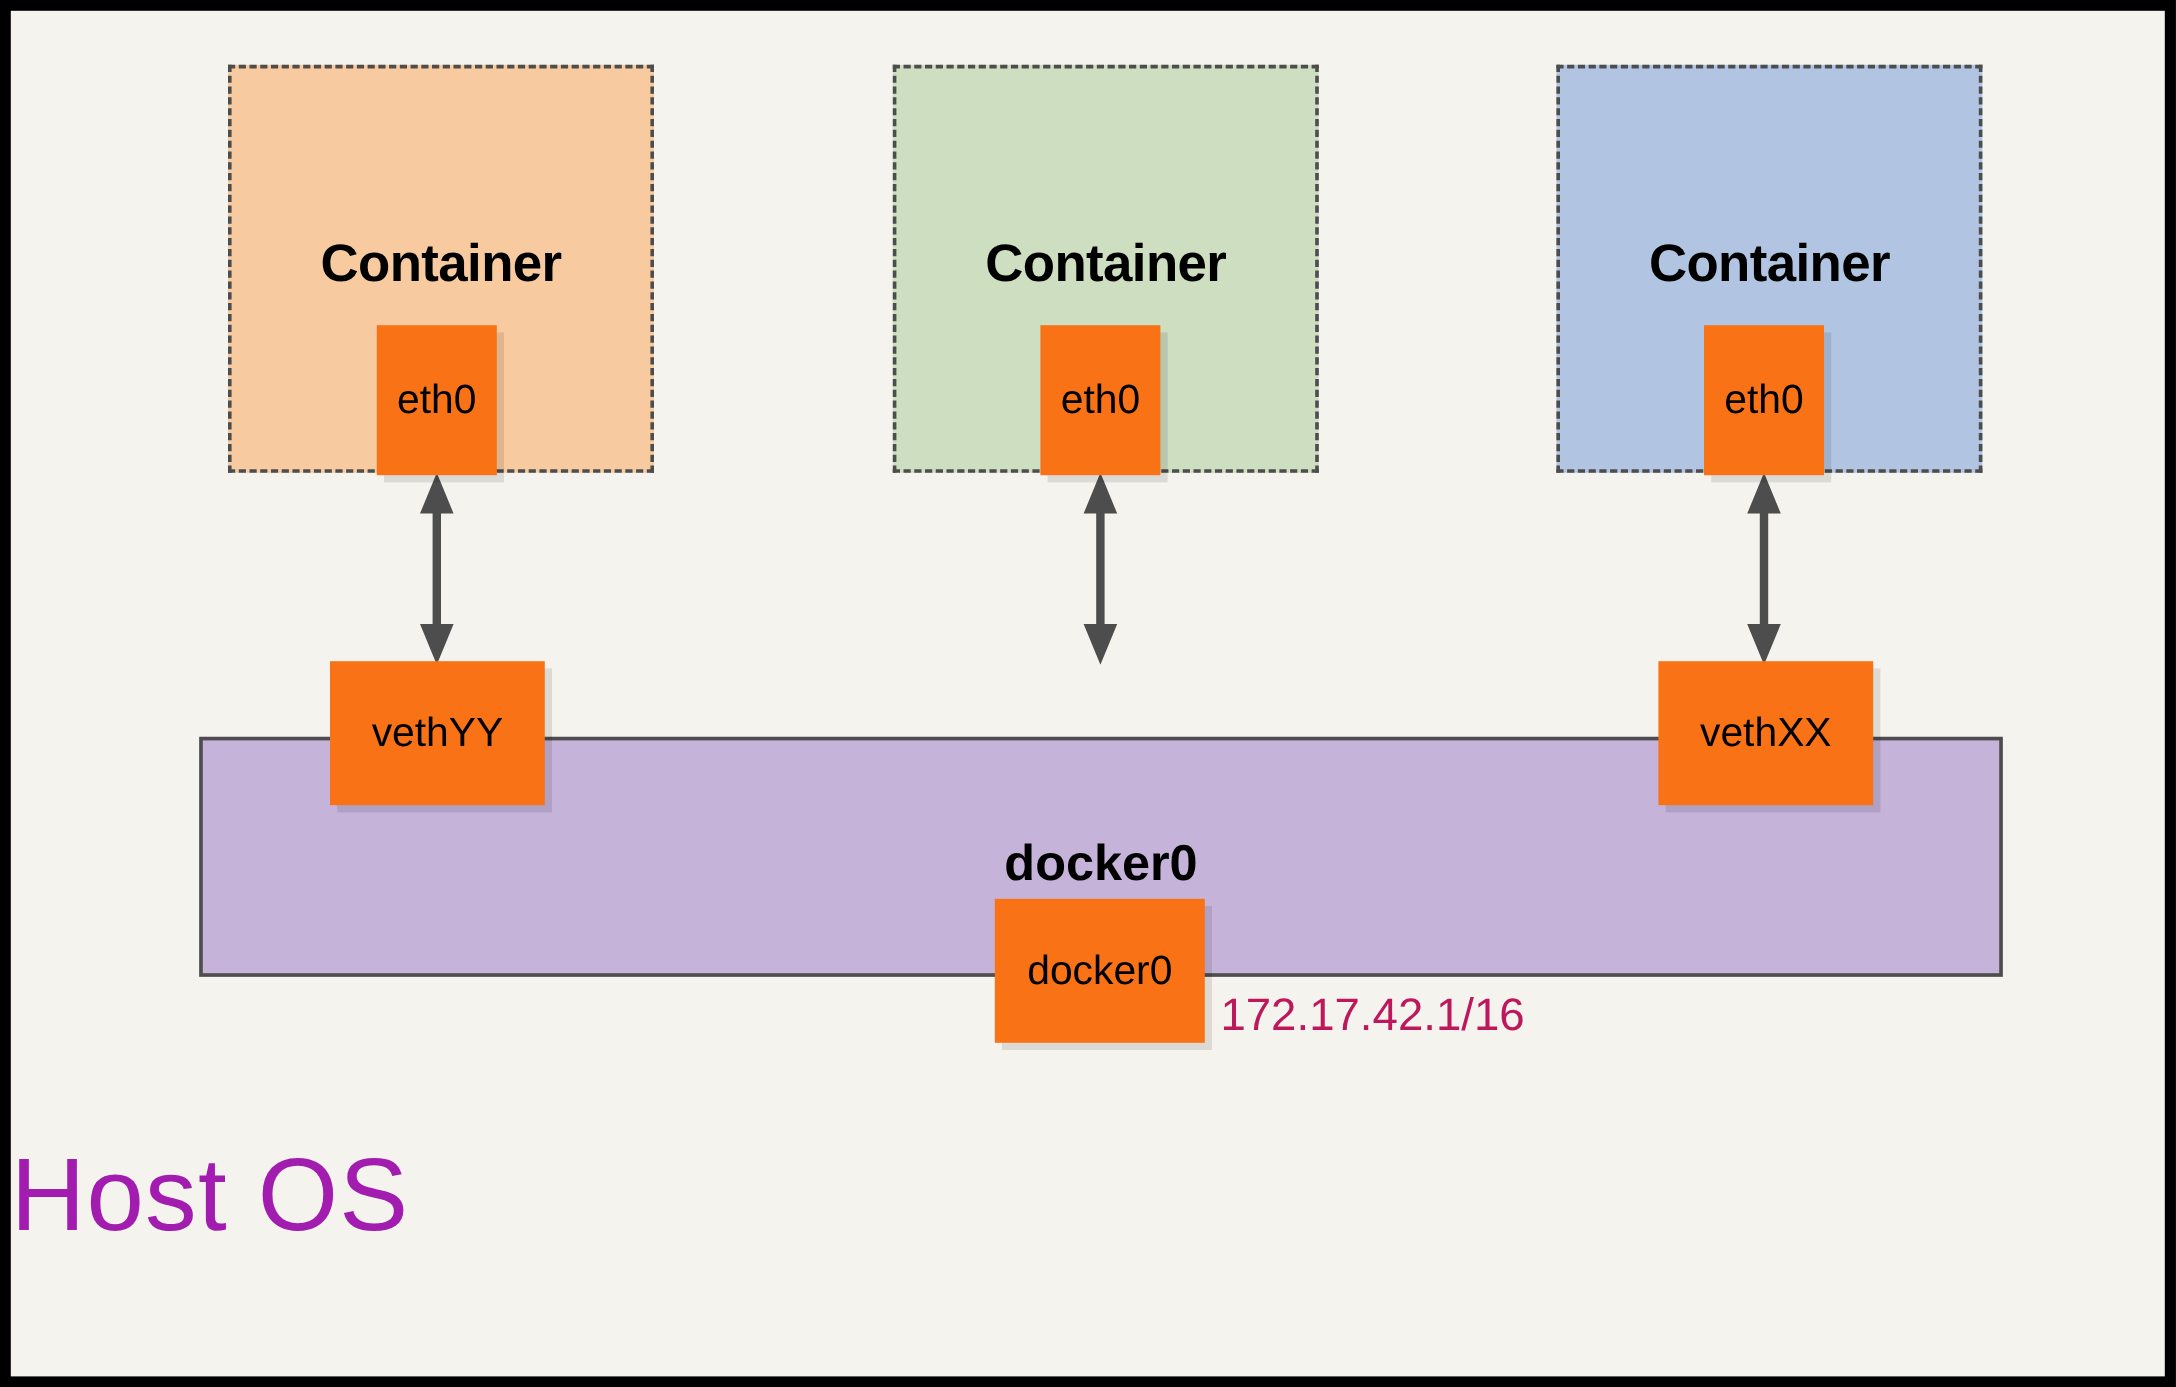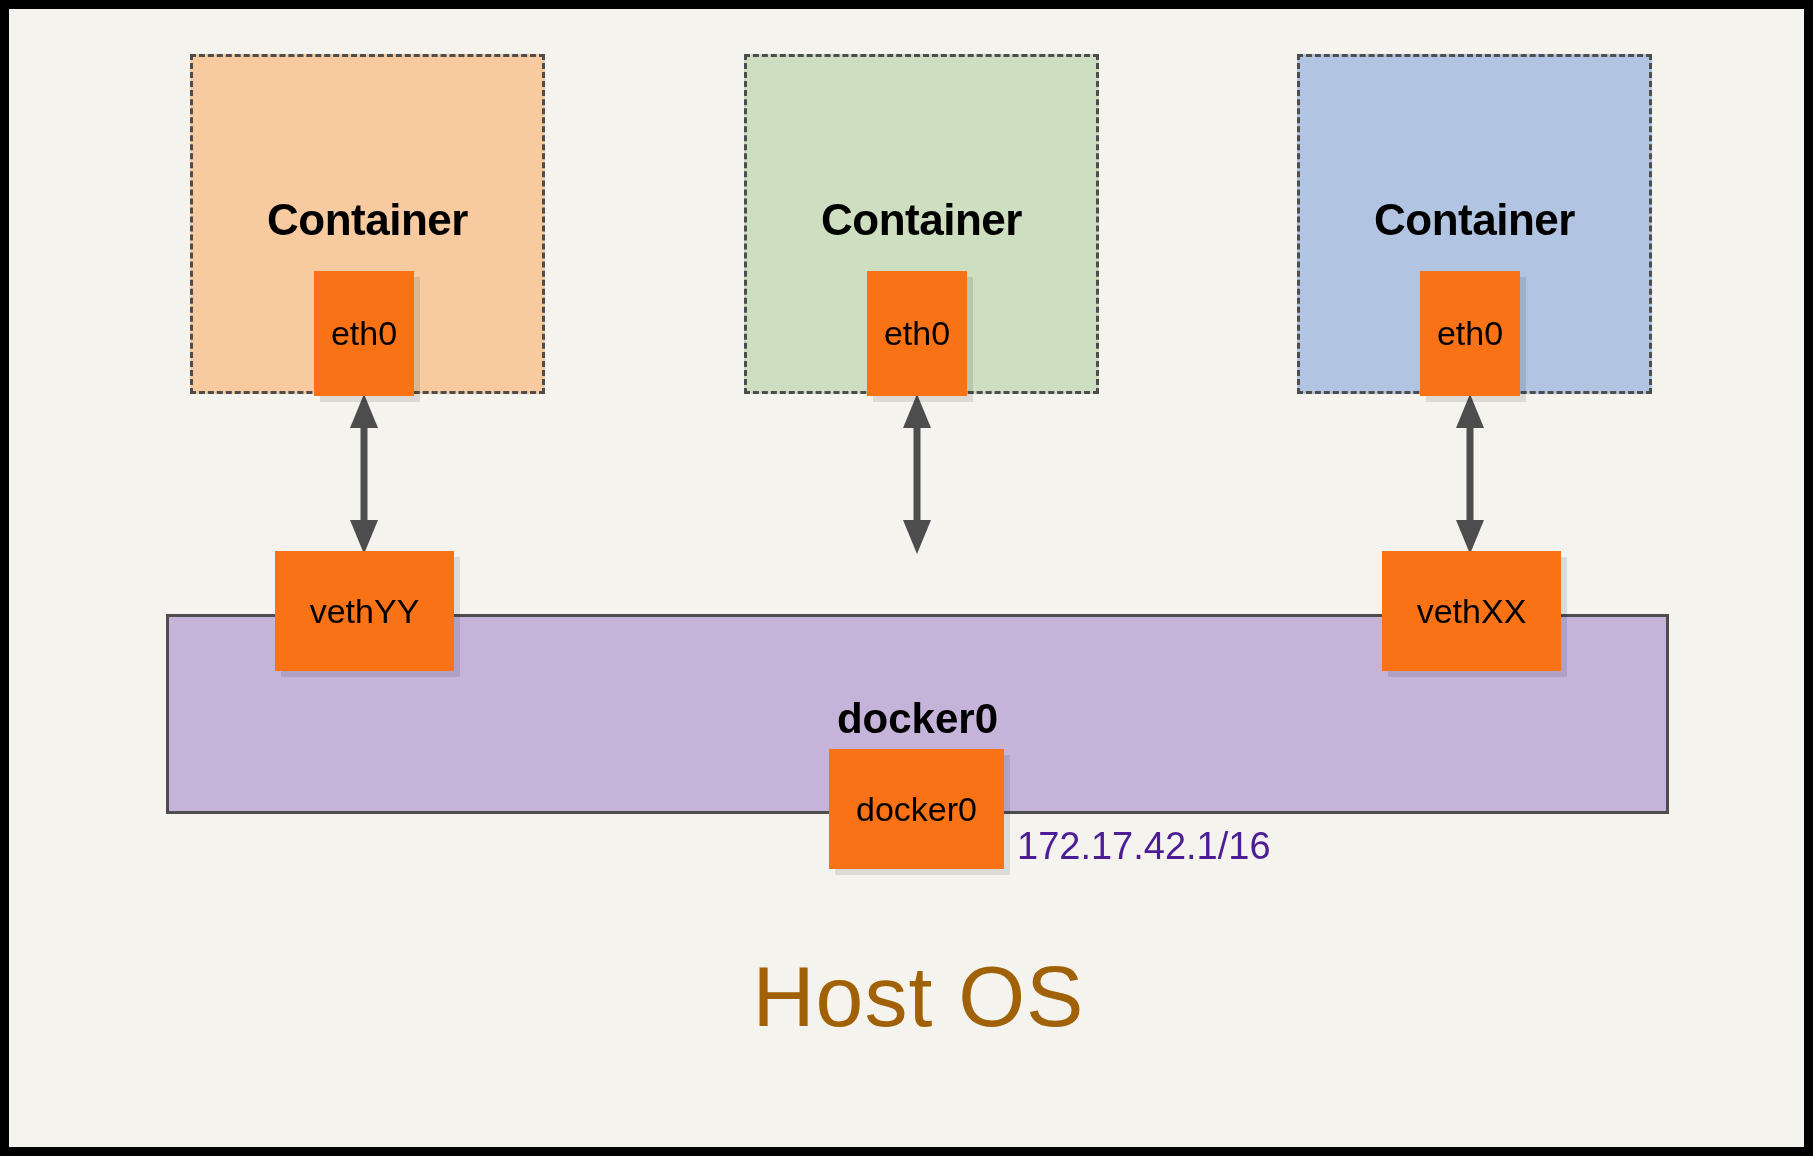--- a/index.html
+++ b/index.html
@@ -135,37 +135,35 @@
   .arrow-link.a0 { left: 338px; }
   .arrow-link.a1 { left: 891px; }
   .arrow-link.a2 { left: 1444px; }
 
   
   #ip-label {
     position: absolute;
     left: 1008px;
     top: 816px;
     font-size: 38px;
-    color: #4c1d95;
+    color: #be185d;
     white-space: nowrap;
     z-index: 7;
   }
 
   
   #host-os-label {
     position: absolute;
     left: 0;
     right: 0;
     top: 938px;
-    text-align: center;
     font-size: 86px;
     font-weight: normal;
-    color: #a16207;
+    color: #a21caf;
     letter-spacing: 1px;
-    padding-left: 24px;
   }
 </style>
 </head>
 <body>
 
 <div id="diagram-frame">
   <div id="canvas">
 
     <div class="container-box c0">
       <div class="container-title">Container</div>

